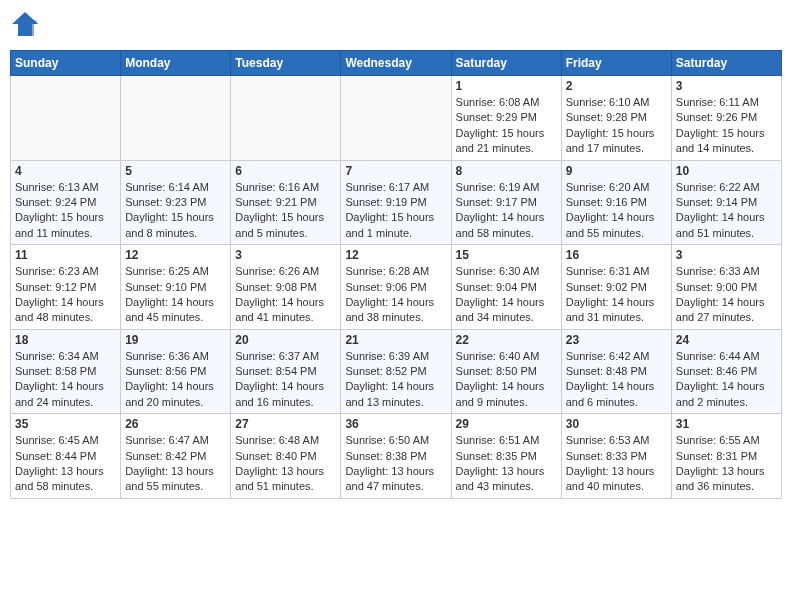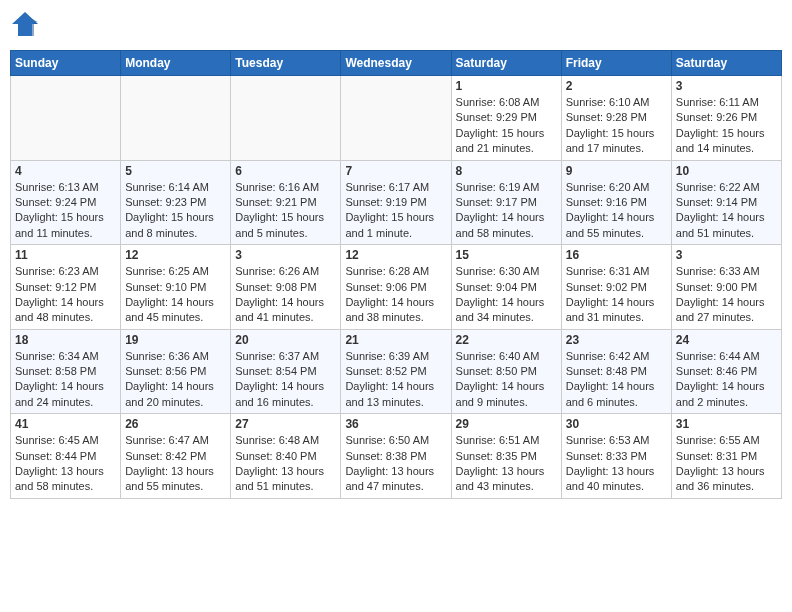--- a/index.html
+++ b/index.html
@@ -222,21 +222,21 @@
           <span class="day-number">23</span>
           <div class="day-info">Sunrise: 6:42 AM<br>Sunset: 8:48 PM<br>Daylight: 14 hours and 6 minutes.</div>
         </td>
         <td>
           <span class="day-number">24</span>
           <div class="day-info">Sunrise: 6:44 AM<br>Sunset: 8:46 PM<br>Daylight: 14 hours and 2 minutes.</div>
         </td>
       </tr>
       <tr class="row-bg-light">
         <td>
-          <span class="day-number">41</span>
+          <span class="day-number">35</span>
           <div class="day-info">Sunrise: 6:45 AM<br>Sunset: 8:44 PM<br>Daylight: 13 hours and 58 minutes.</div>
         </td>
         <td>
           <span class="day-number">26</span>
           <div class="day-info">Sunrise: 6:47 AM<br>Sunset: 8:42 PM<br>Daylight: 13 hours and 55 minutes.</div>
         </td>
         <td>
           <span class="day-number">27</span>
           <div class="day-info">Sunrise: 6:48 AM<br>Sunset: 8:40 PM<br>Daylight: 13 hours and 51 minutes.</div>
         </td>

